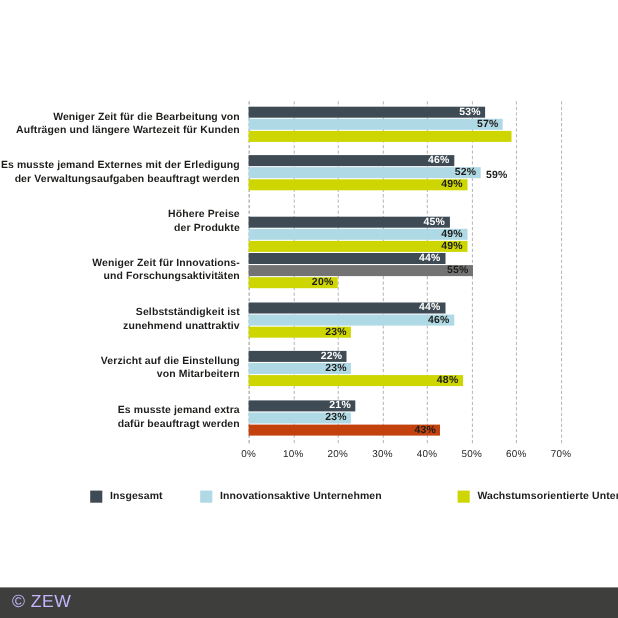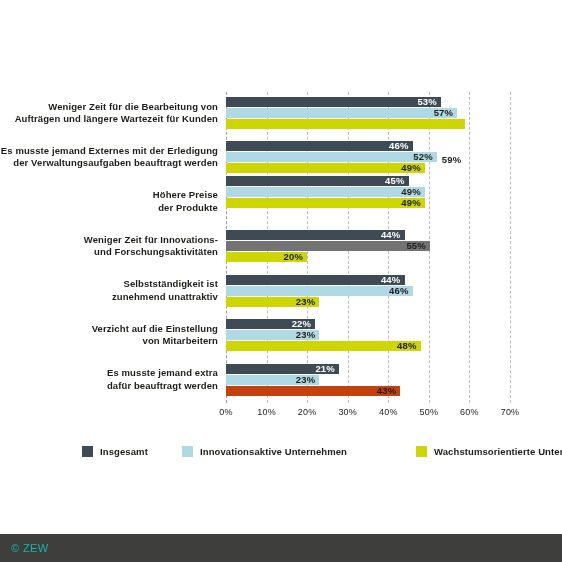--- a/index.html
+++ b/index.html
@@ -163,22 +163,22 @@
     bottom: 0;
     width: 562px;
     height: 28px;
     background: #3e3e3c;
   }
   .footer-text {
     position: absolute;
     left: 11px;
     top: 50%;
     transform: translateY(-50%);
-    color: #14b8a6;
-    font-size: 11px;
+    color: #c4b5fd;
+    font-size: 16px;
     letter-spacing: 0.4px;
   }
 </style>
 </head>
 <body>
 
 <div id="chart-root">
 
   <div class="cat-labels">
       <div class="cat-label" style="top: 8.5px;">
@@ -250,21 +250,21 @@
             <div class="bar" style="width: 210.971px; background: rgb(175, 217, 228);">
               <div class="bar-label" style="color: rgb(29, 29, 27);">52%</div>
             </div>
           </div>
           <div class="bar-row s2" style="width: 284px;">
             <div class="bar" style="width: 198.8px; background: rgb(205, 214, 0);">
               <div class="bar-label" style="color: rgb(29, 29, 27);">49%</div>
             </div>
           </div>
         </div>
-        <div class="bar-group" style="top: 83px;">
+        <div class="bar-group" style="top: 104px;">
           <div class="bar-row s0" style="width: 284px;">
             <div class="bar" style="width: 182.571px; background: rgb(62, 75, 84);">
               <div class="bar-label" style="color: rgb(255, 255, 255);">45%</div>
             </div>
           </div>
           <div class="bar-row s1" style="width: 284px;">
             <div class="bar" style="width: 198.8px; background: rgb(175, 217, 228);">
               <div class="bar-label" style="color: rgb(29, 29, 27);">49%</div>
             </div>
           </div>
@@ -320,21 +320,21 @@
             </div>
           </div>
           <div class="bar-row s2" style="width: 284px;">
             <div class="bar" style="width: 194.743px; background: rgb(205, 214, 0);">
               <div class="bar-label" style="color: rgb(29, 29, 27);">48%</div>
             </div>
           </div>
         </div>
         <div class="bar-group" style="top: 270.571px;">
           <div class="bar-row s0" style="width: 284px;">
-            <div class="bar" style="width: 97px; background: rgb(62, 75, 84); padding-left: 16px;">
+            <div class="bar" style="width: 97px; background: rgb(62, 75, 84);">
               <div class="bar-label" style="color: rgb(255, 255, 255);">21%</div>
             </div>
           </div>
           <div class="bar-row s1" style="width: 284px;">
             <div class="bar" style="width: 93.3143px; background: rgb(175, 217, 228);">
               <div class="bar-label" style="color: rgb(29, 29, 27);">23%</div>
             </div>
           </div>
           <div class="bar-row s2" style="width: 284px;">
             <div class="bar" style="width: 174.457px; background: #c2410c;">

